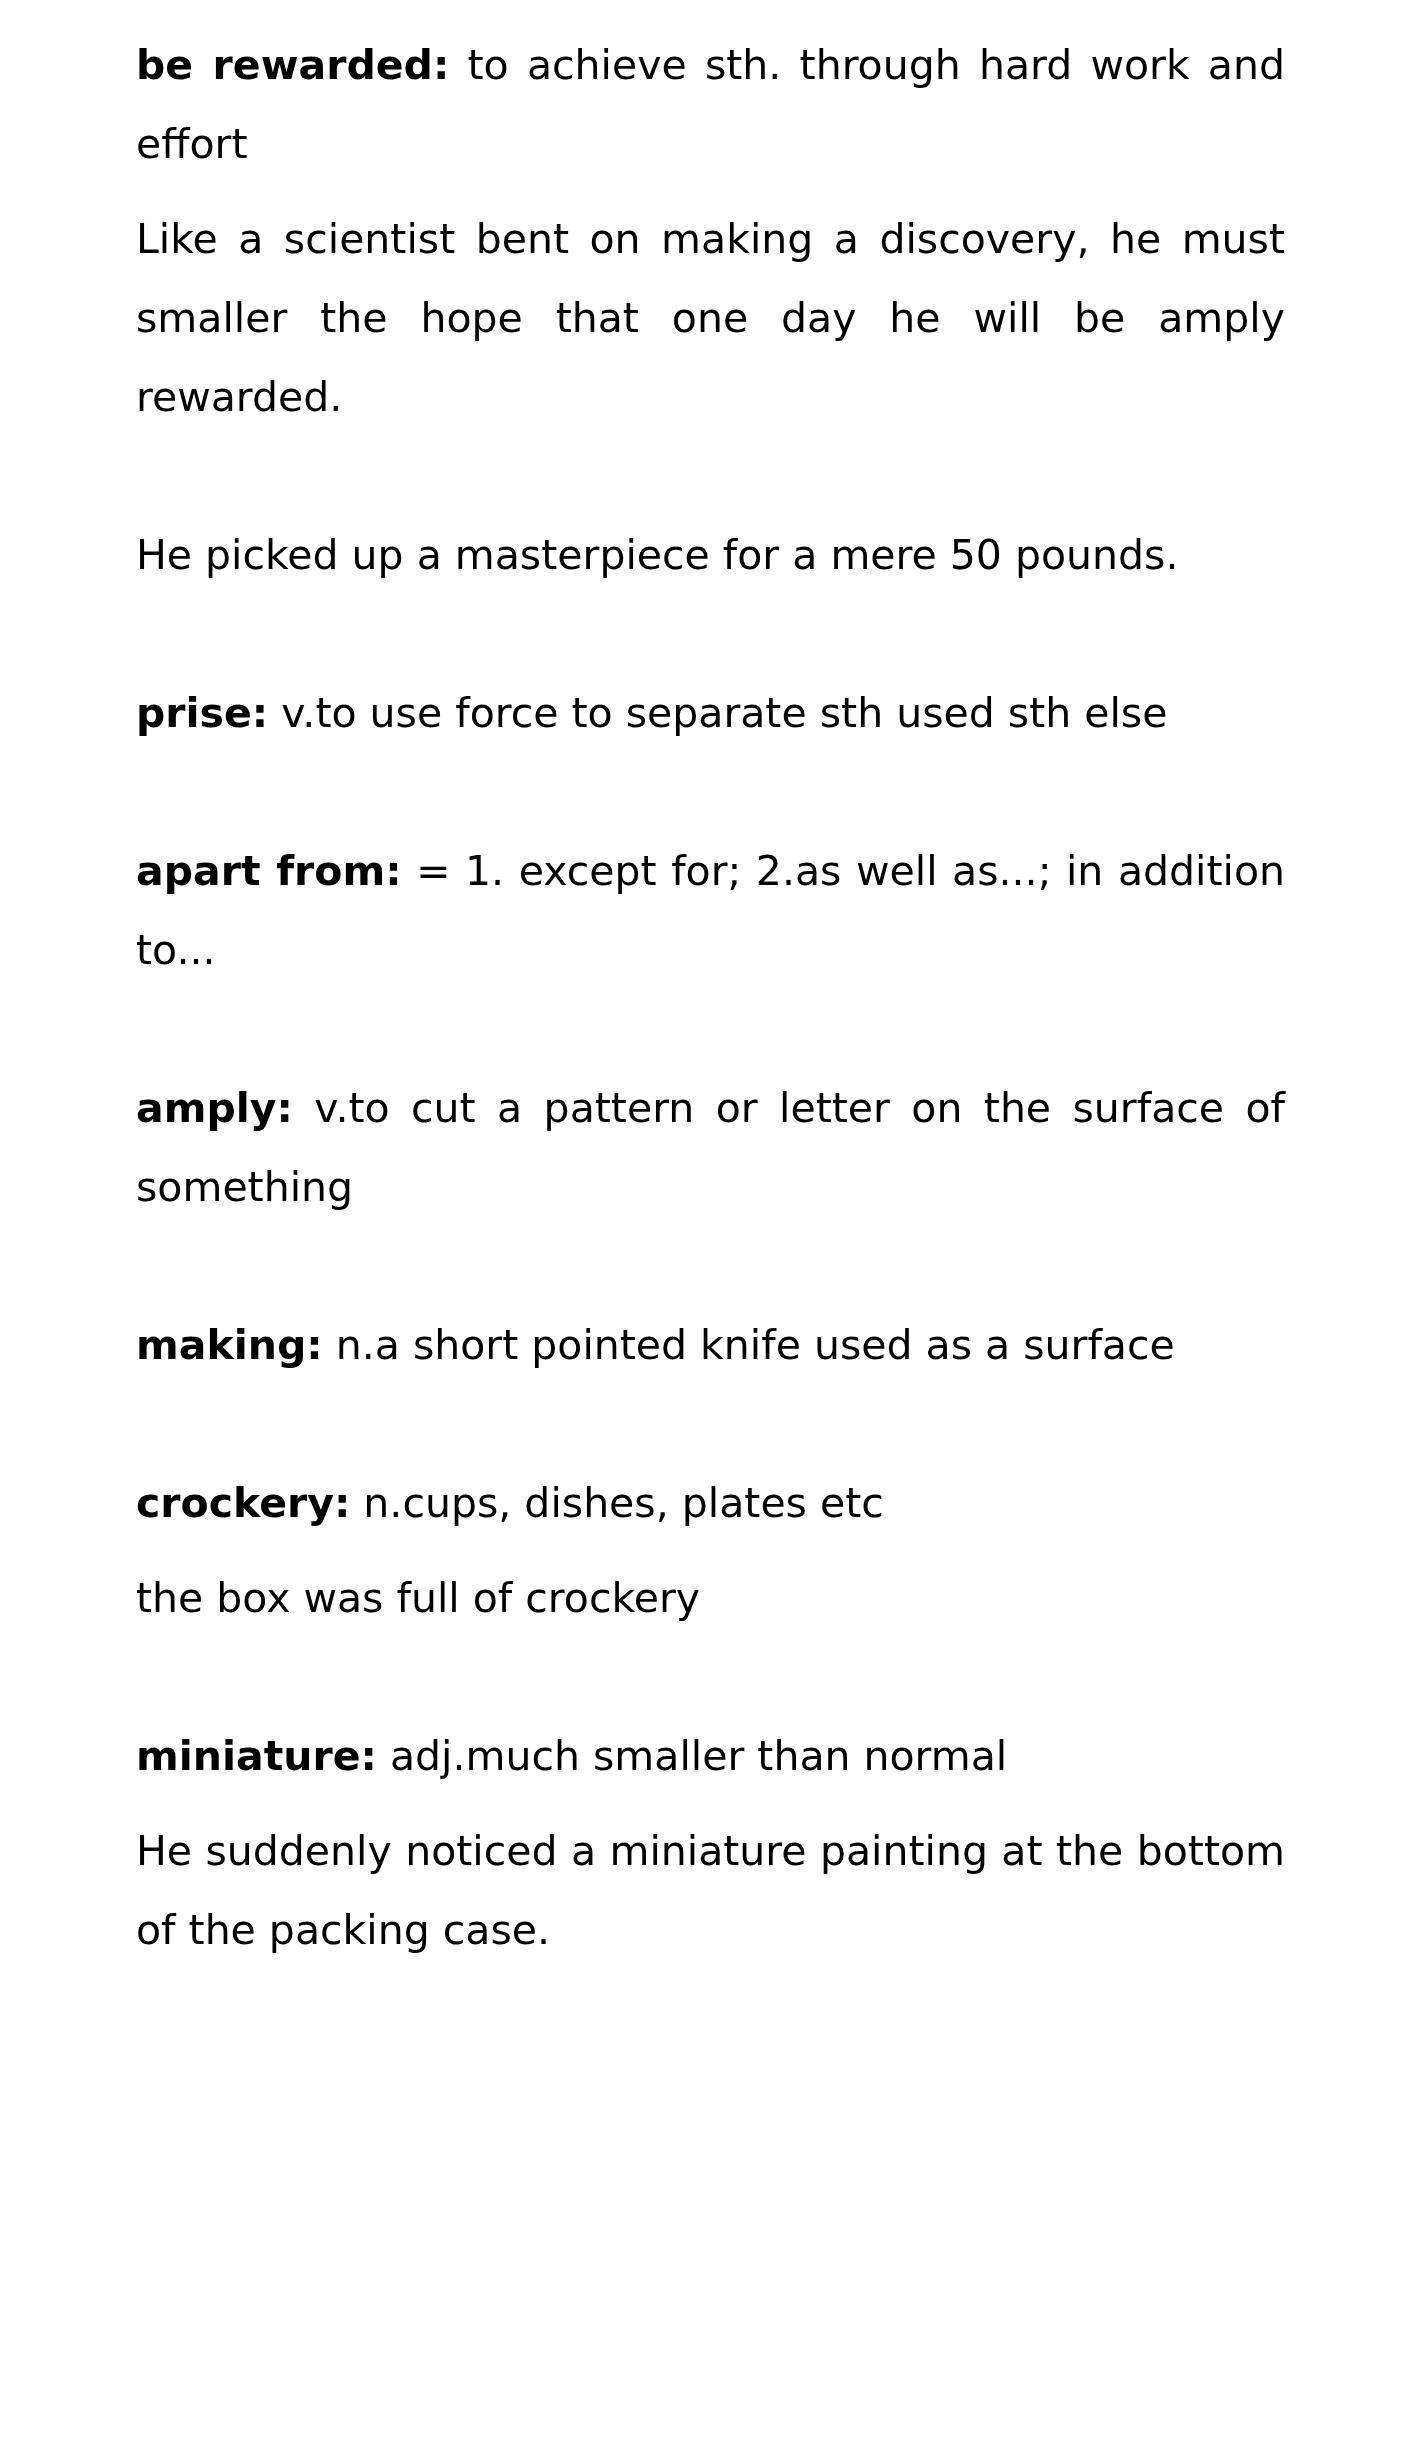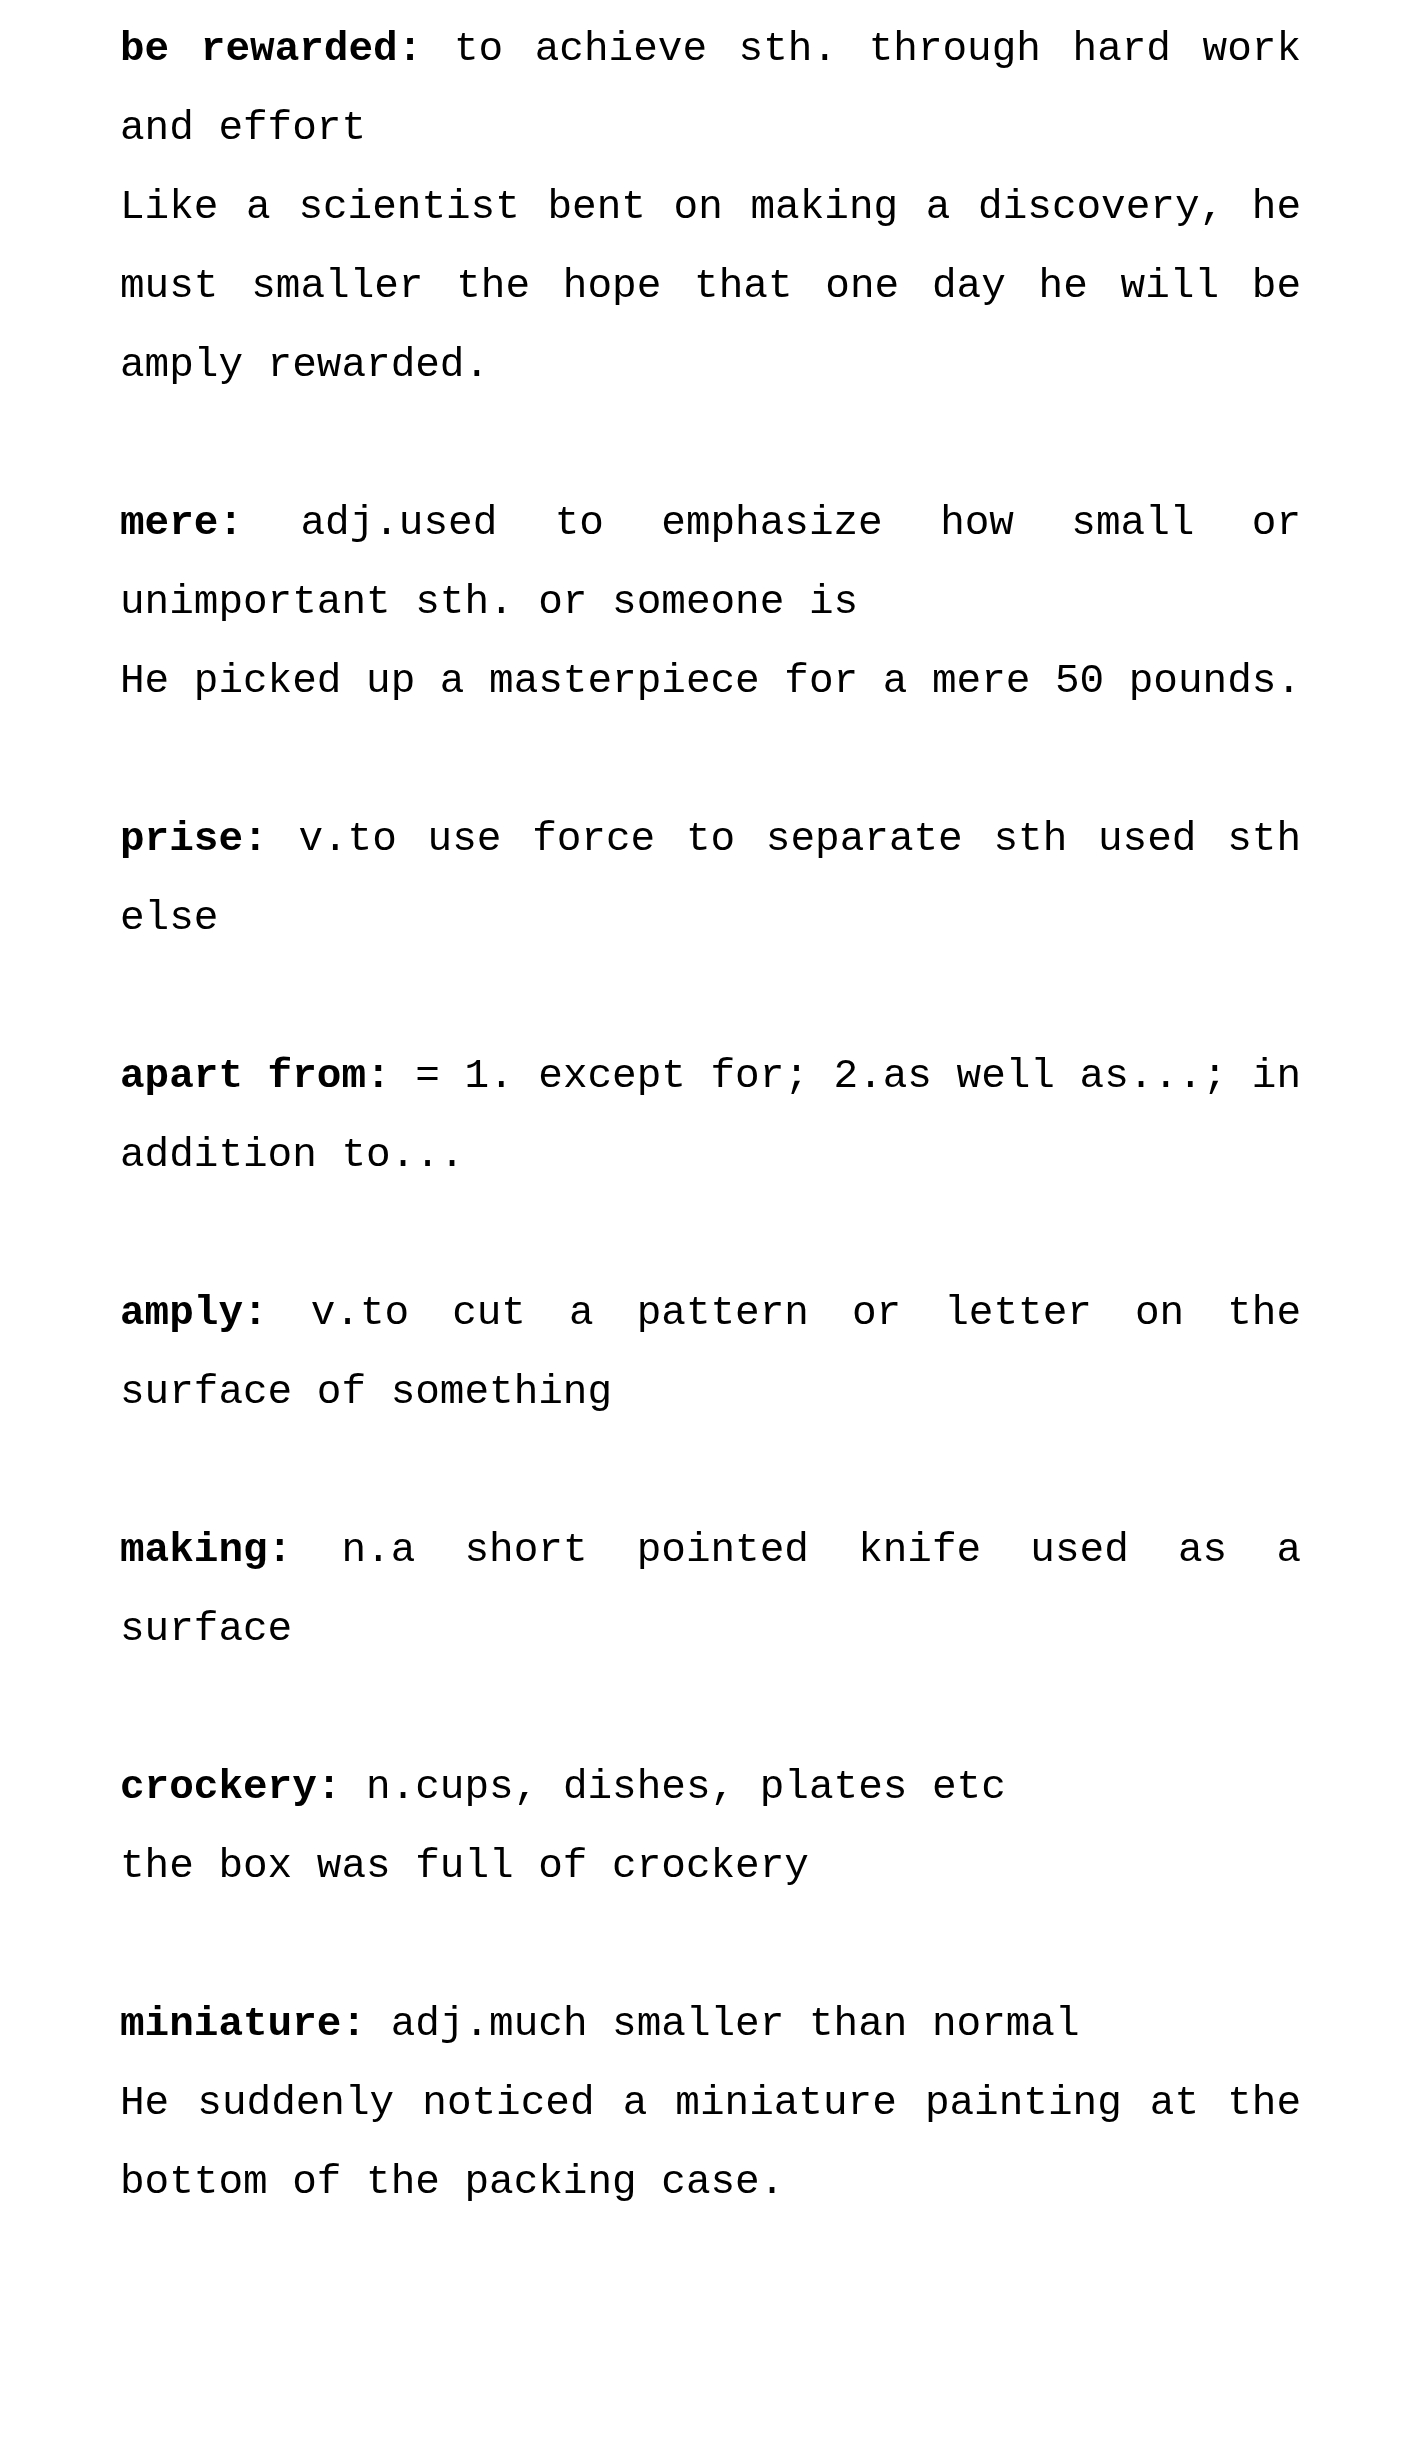--- a/index.html
+++ b/index.html
@@ -21,40 +21,38 @@
       font-family: "DejaVu Sans", "Liberation Sans", sans-serif;
       font-size: 41px;
       line-height: 79px;
       color: #000000;
       text-align: justify;
     }
     .entry {
       margin: 0 0 79px 0;
     }
     .entry p {
-      margin: 0;
-      font-family: Liberation Mono, monospace;
+      margin: 16px;
     }
     .term {
       font-weight: bold;
     }
   </style>
 </head>
 <body>
 
 <div class="page">
 
   <div class="entry">
     <p><span class="term">be rewarded:</span> <span>to achieve sth. through hard work and effort</span></p>
     <p>Like a scientist bent on making a discovery, he must smaller the hope that one day he will be amply rewarded.</p>
   </div>
 
 
   <div class="entry">
-    <p><span class="term">mere:</span> <span>adj.used to emphasize how small or unimportant sth. or someone is</span></p>
     <p>He picked up a masterpiece for a mere 50 pounds.</p>
   </div>
 
   <div class="entry">
     <p><span class="term">prise:</span> <span>v.to use force to separate sth used sth else</span></p>
   </div>
 
   <div class="entry">
     <p><span class="term">apart from:</span> <span>= 1. except for; 2.as well as...; in addition to...</span></p>
   </div>

